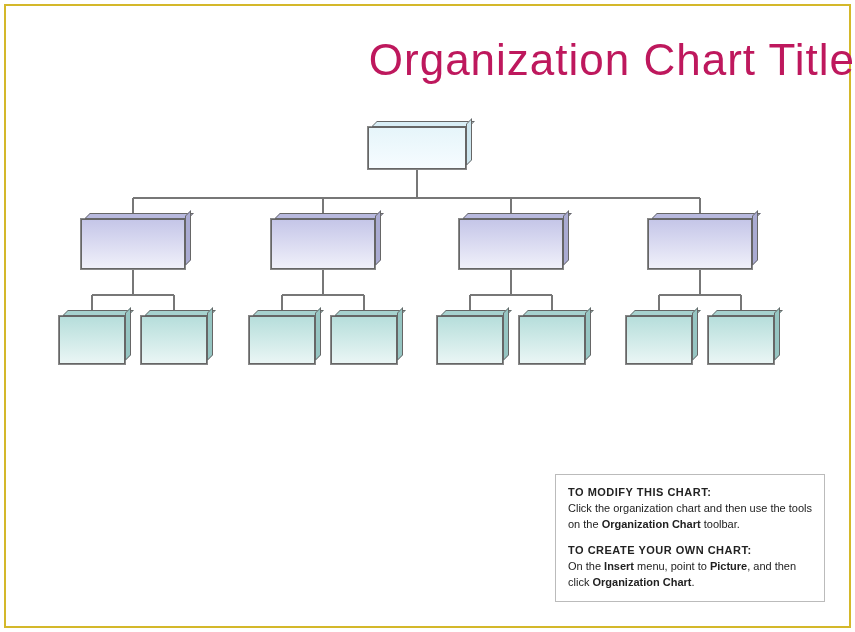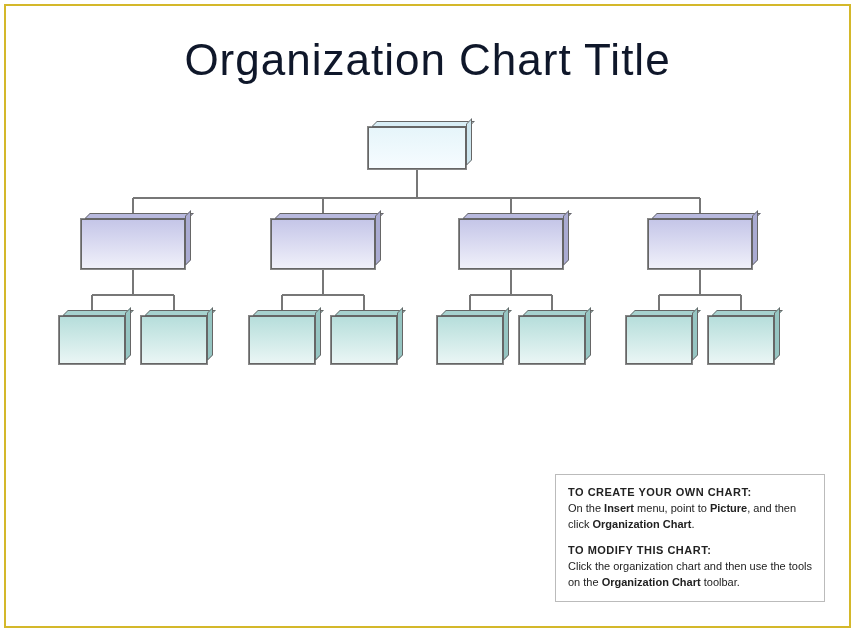--- a/index.html
+++ b/index.html
@@ -12,24 +12,24 @@
     }
     .frame {
       position: absolute;
       top: 4px; left: 4px; right: 4px; bottom: 4px;
       border: 2px solid #d4b82a;
     }
     .title {
       position: absolute;
       top: 35px;
       left: 0; right: 0;
-      text-align: center;
+      text-align: right;
       font-size: 44px;
       font-weight: normal;
-      color: #0f172a;
+      color: #be185d;
       letter-spacing: 1px;
     }
     .chart-area {
       position: absolute;
       top: 120px;
       left: 0;
       width: 855px;
       height: 300px;
     }
     svg.connectors {
@@ -202,20 +202,20 @@
     </div>
   <div class="box lvl3" style="left:707px; top:195px; width:68px; height:50px;">
       <div class="top3d"></div>
       <div class="side3d"></div>
       <div class="face"></div>
     </div>
 </div>
 
 <div class="instructions">
   <p>
+    <b class="hdr">TO MODIFY THIS CHART:</b><br>
+    <span>Click the organization chart and then use the tools on the </span><b>Organization Chart</b><span> toolbar.</span>
+  </p>
+  <p>
     <b class="hdr">TO CREATE YOUR OWN CHART:</b><br>
     <span>On the </span><b>Insert</b><span> menu, point to </span><b>Picture</b><span>, and then click </span><b>Organization Chart</b><span>.</span>
   </p>
-  <p>
-    <b class="hdr">TO MODIFY THIS CHART:</b><br>
-    <span>Click the organization chart and then use the tools on the </span><b>Organization Chart</b><span> toolbar.</span>
-  </p>
 </div>
 
 </body></html>

